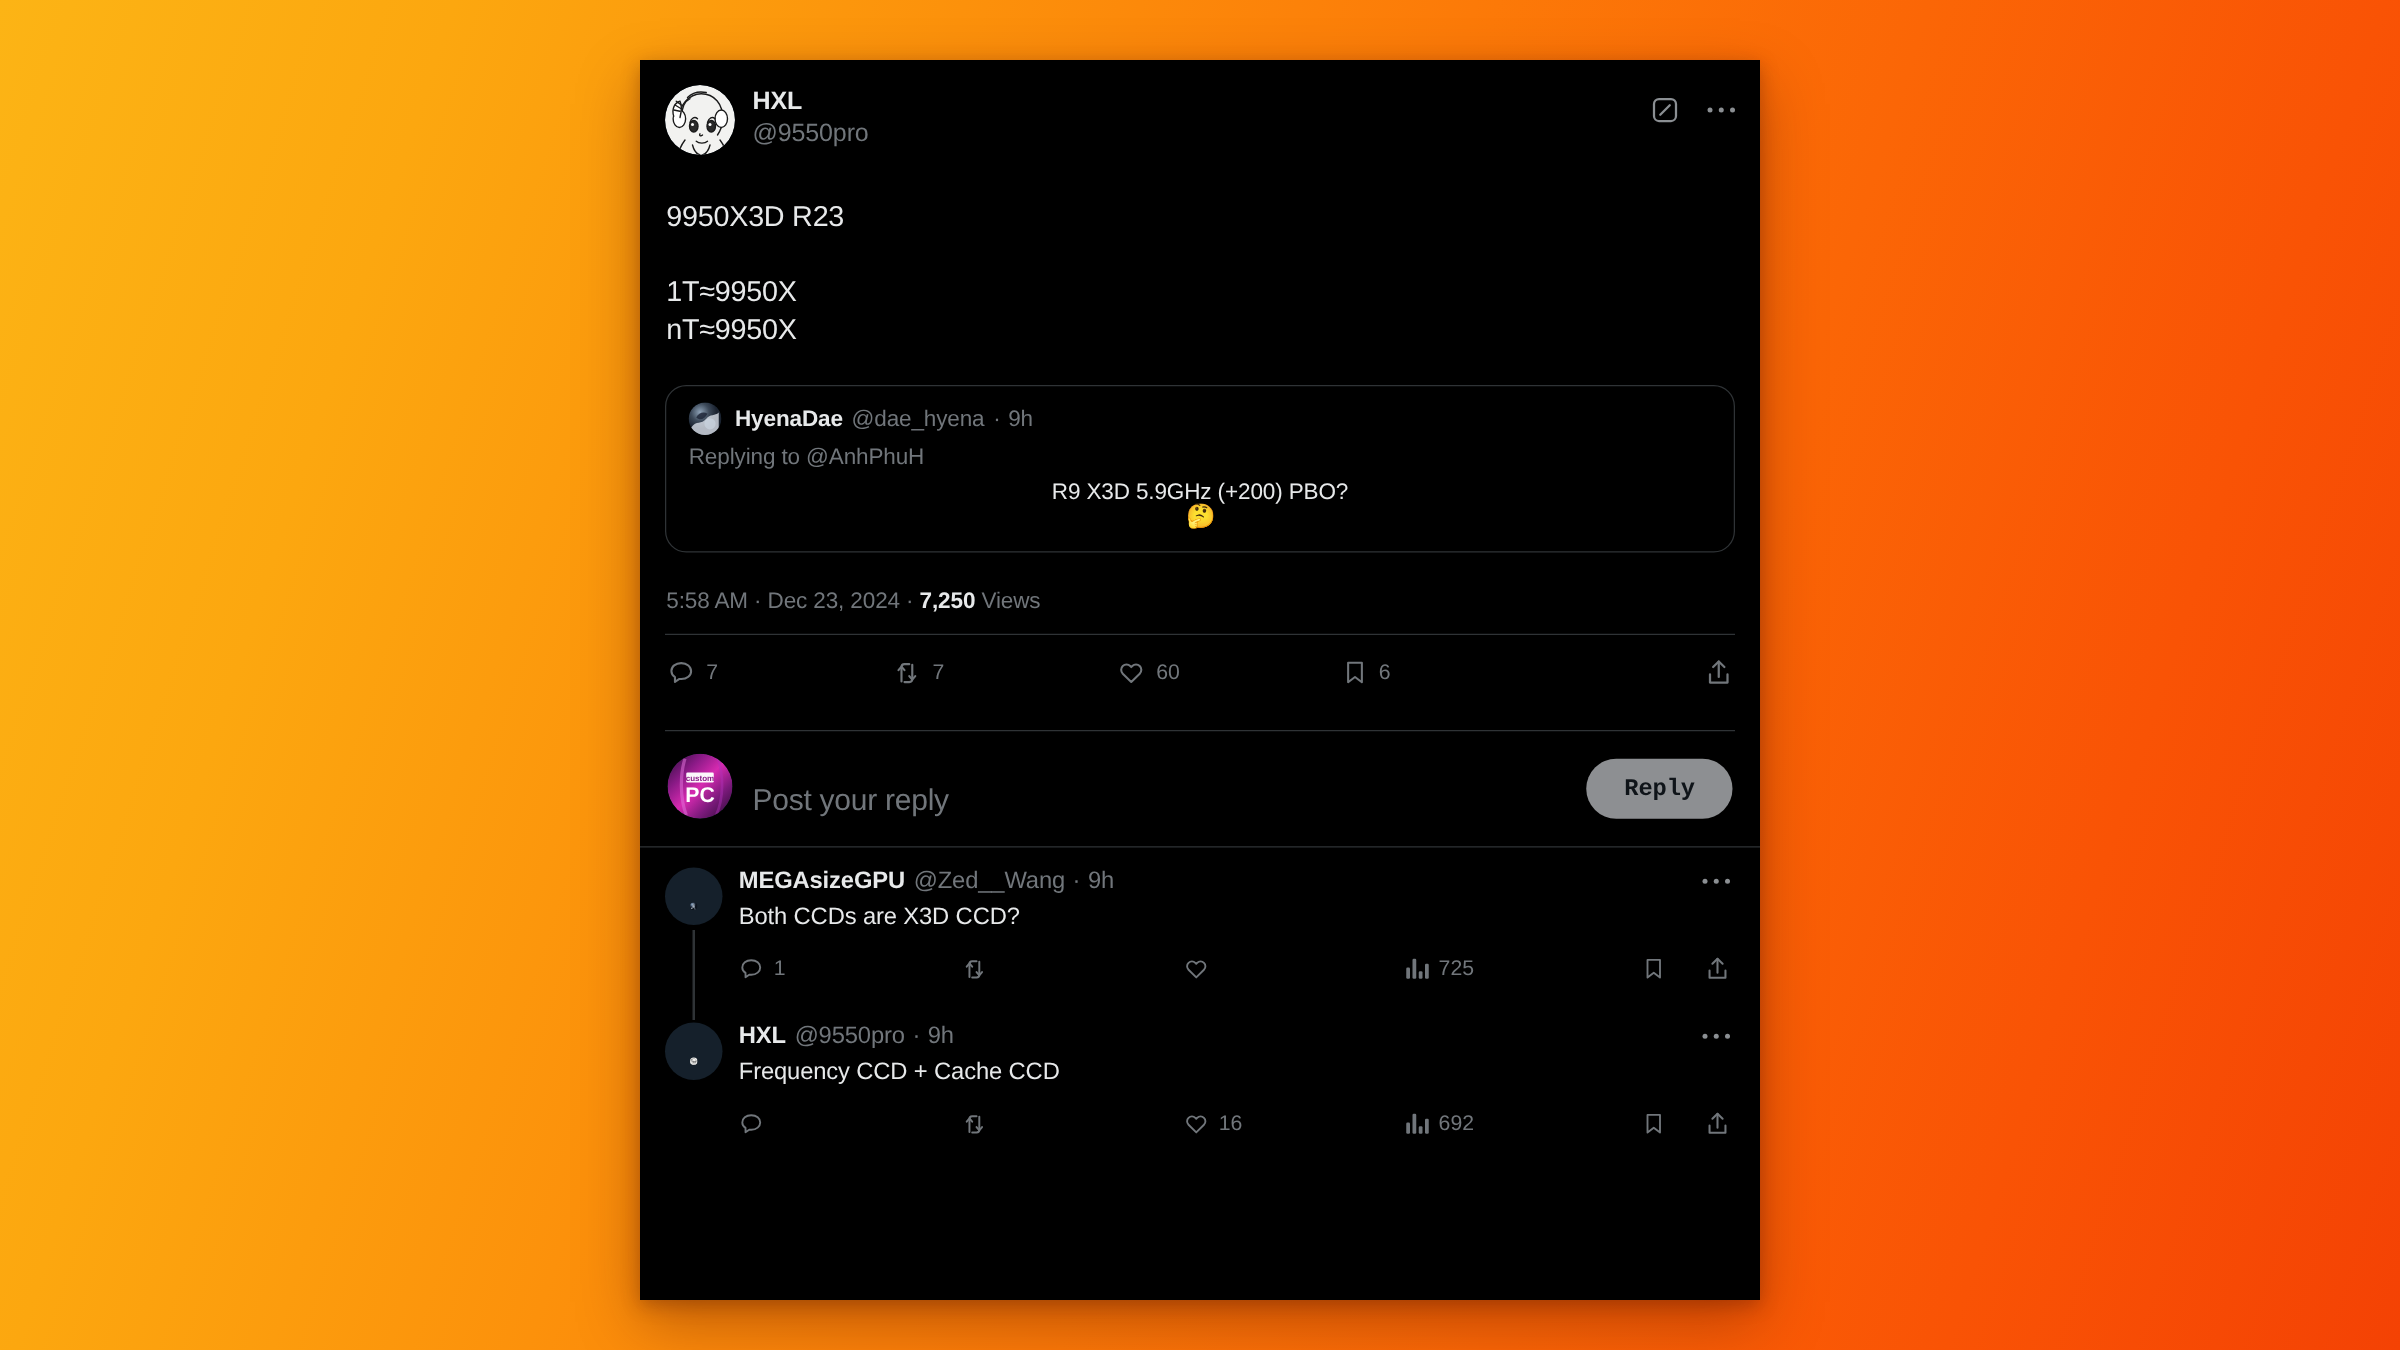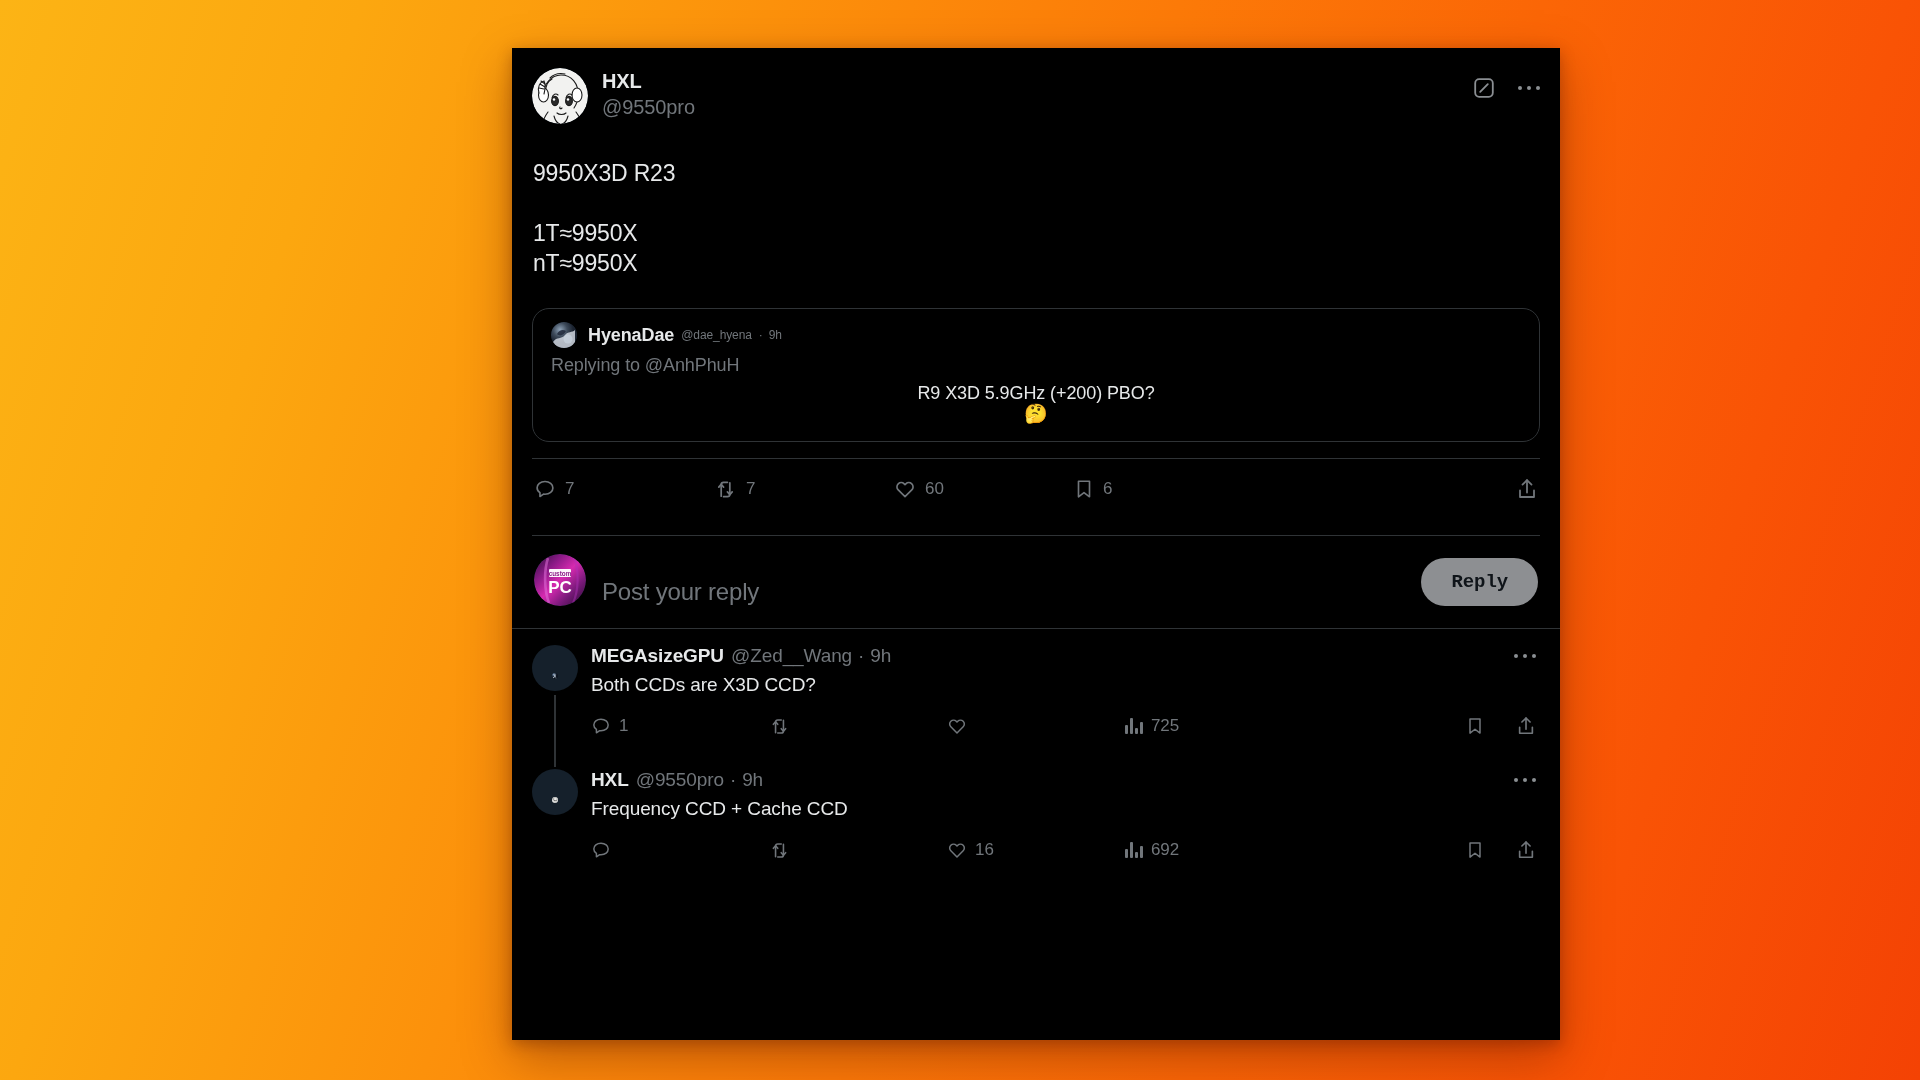--- a/index.html
+++ b/index.html
@@ -22,21 +22,21 @@
         #F95305 84%,
         #F44204 100%);
     position: relative;
   }
 
   
   .card {
     position: absolute;
     left: 512px;
     top: 48px;
-    width: 1048px;
+    width: 896px;
     height: 992px;
     background: #000000;
     overflow: hidden;
     box-shadow: 0 18px 46px rgba(90, 20, 0, 0.38),
                 0 4px 14px rgba(80, 18, 0, 0.30);
   }
 
   
   .main-post {
     padding: 14px 20px 0 20px;
@@ -144,21 +144,21 @@
 
   .quote-name {
     color: #E7E9EA;
     font-size: 18px;
     font-weight: 700;
     margin-left: 11px;
     letter-spacing: -0.1px;
   }
   .quote-handle {
     color: #71767B;
-    font-size: 12px;
+    font-size: 18px;
     font-weight: 400;
     margin-left: 7px;
     letter-spacing: -0.1px;
   }
 
   .quote-replying {
     color: #71767B;
     font-size: 18px;
     margin-top: 7px;
     letter-spacing: -0.1px;
@@ -425,20 +425,28 @@
         <span class="quote-handle">·</span>
         <span class="quote-handle" style="margin-left:6px">9h</span>
       </div>
       <div class="quote-replying">Replying to @AnhPhuH</div>
       <div class="quote-body">
         <span>R9 X3D 5.9GHz (+200) PBO?</span>
         <span class="emoji">🤔</span>
       </div>
     </div>
 
+    <div class="meta-line">
+      <span>5:58 AM</span>
+      <span>·</span>
+      <span>Dec 23, 2024</span>
+      <span>·</span>
+      <b>7,250</b>
+      <span>Views</span>
+    </div>
 
     <div class="divider"></div>
 
     <div class="action-bar main-actions">
 
       <div class="act">
         <span>
           <svg width="22" height="22" viewBox="0 0 24 24" fill="none" stroke="#71767B" stroke-width="1.8">
             <path d="M12 3.8c-5 0-8.6 3-8.6 6.9 0 2.2 1.2 4.1 3.1 5.3v4.2l3.9-2.6c.5.1 1.1.1 1.6.1 5 0 8.6-3 8.6-6.9S17 3.8 12 3.8z" stroke-linejoin="round"></path>
           </svg>

